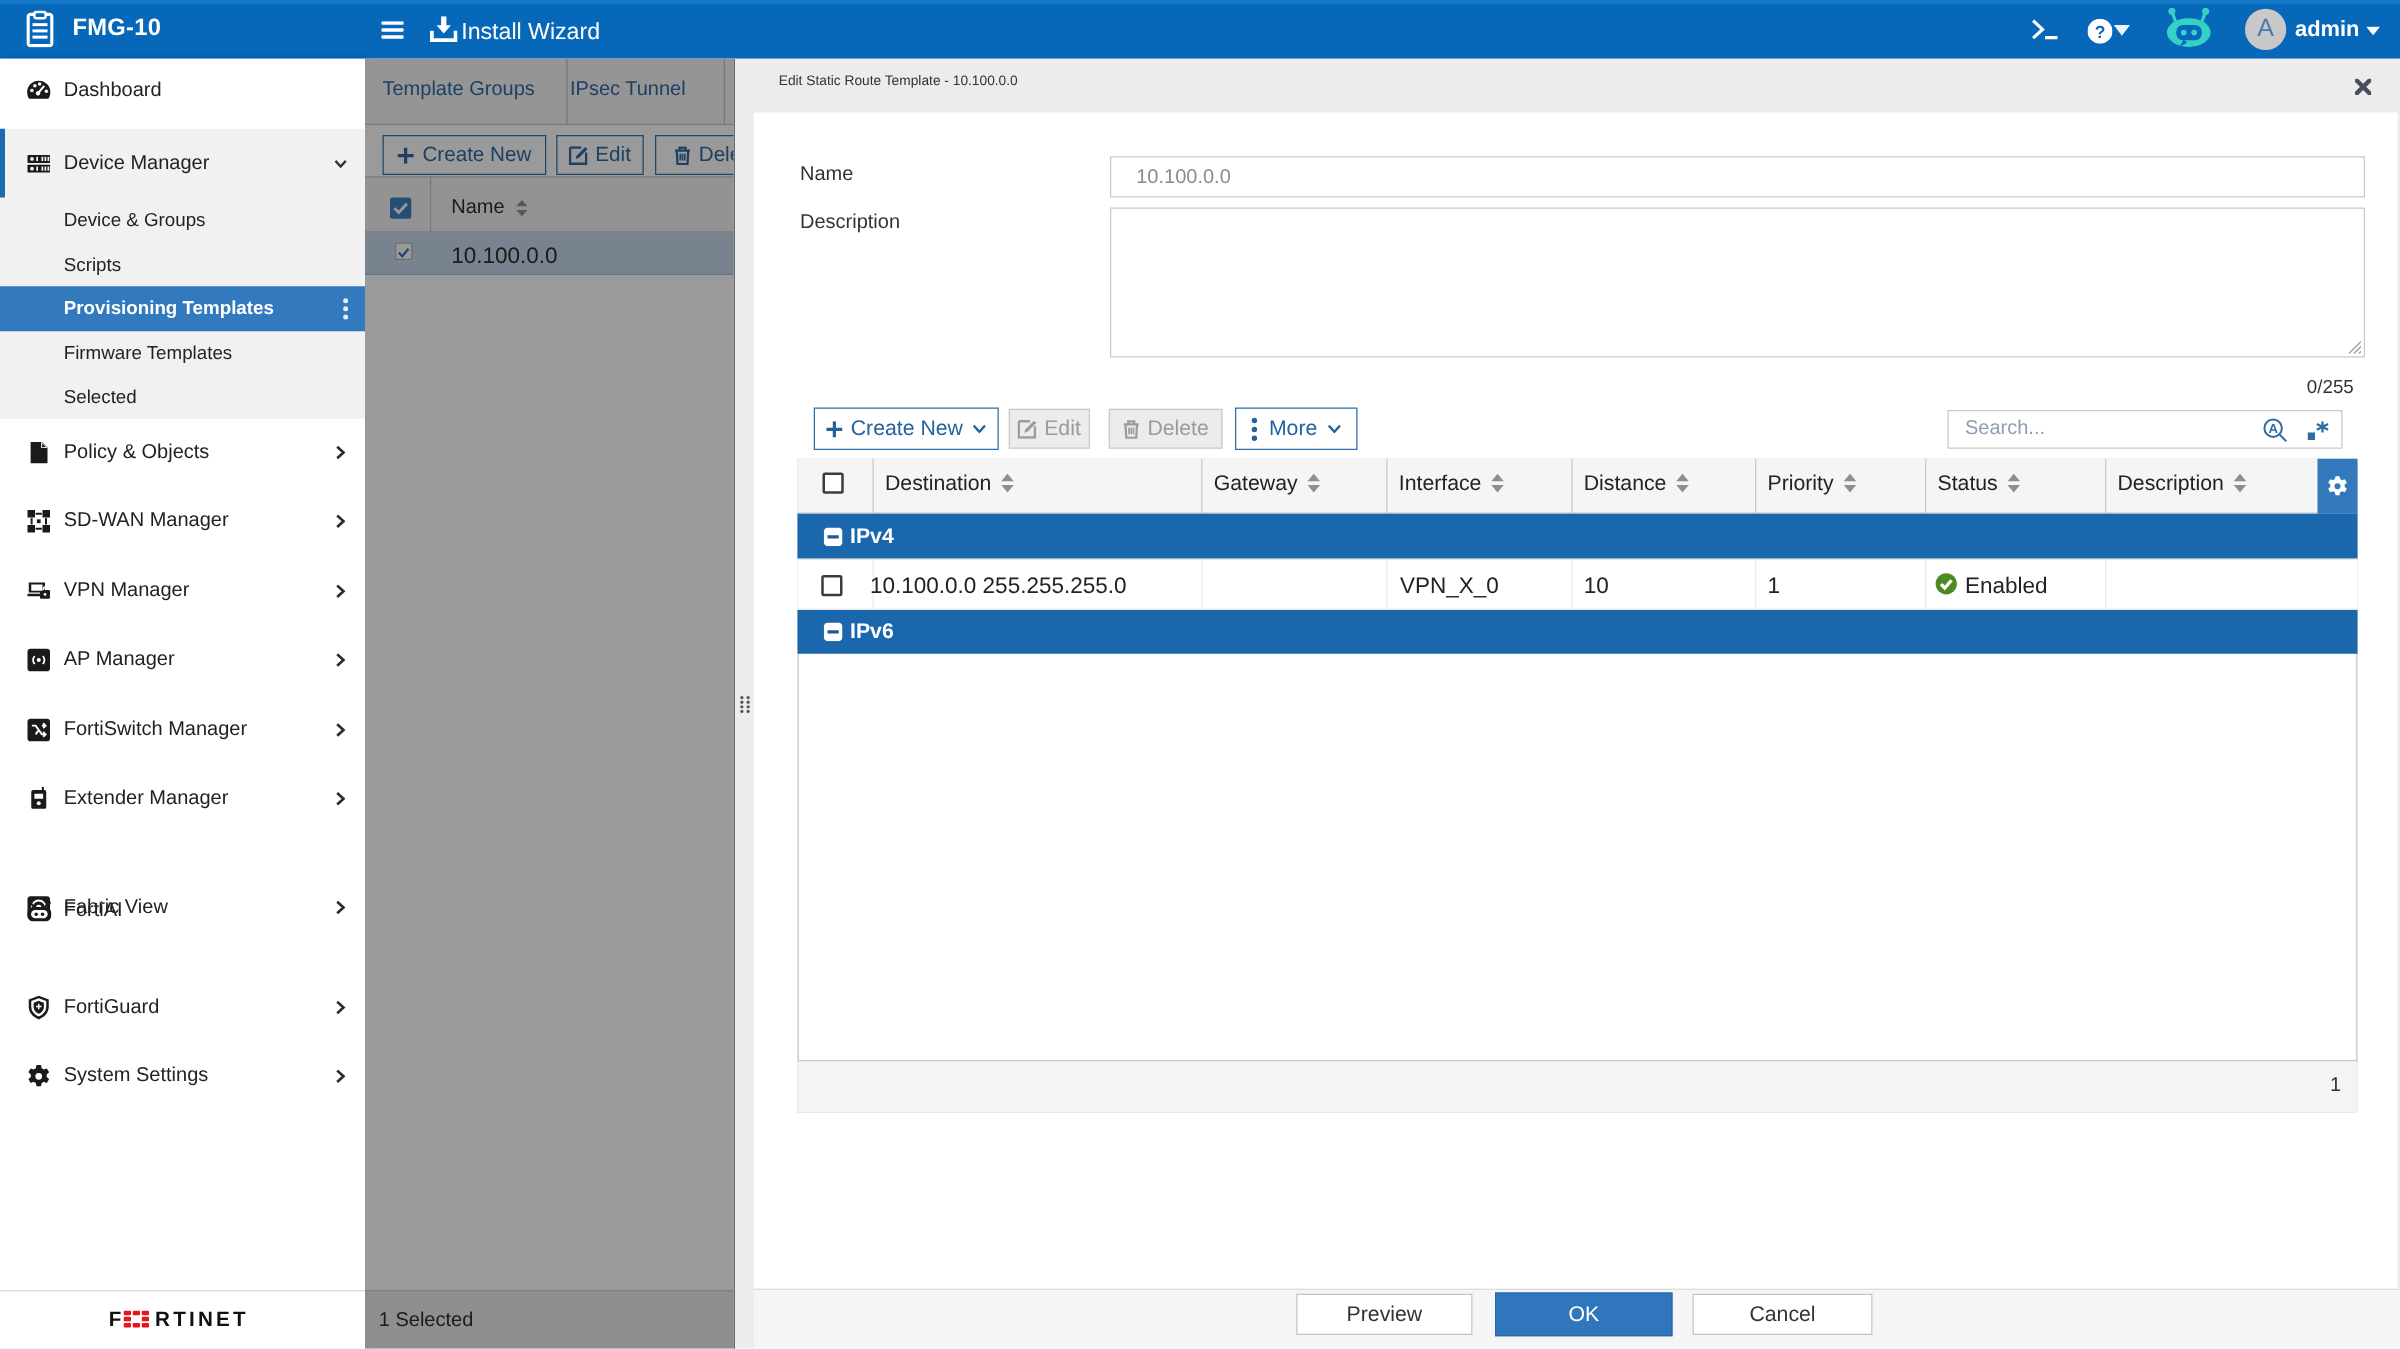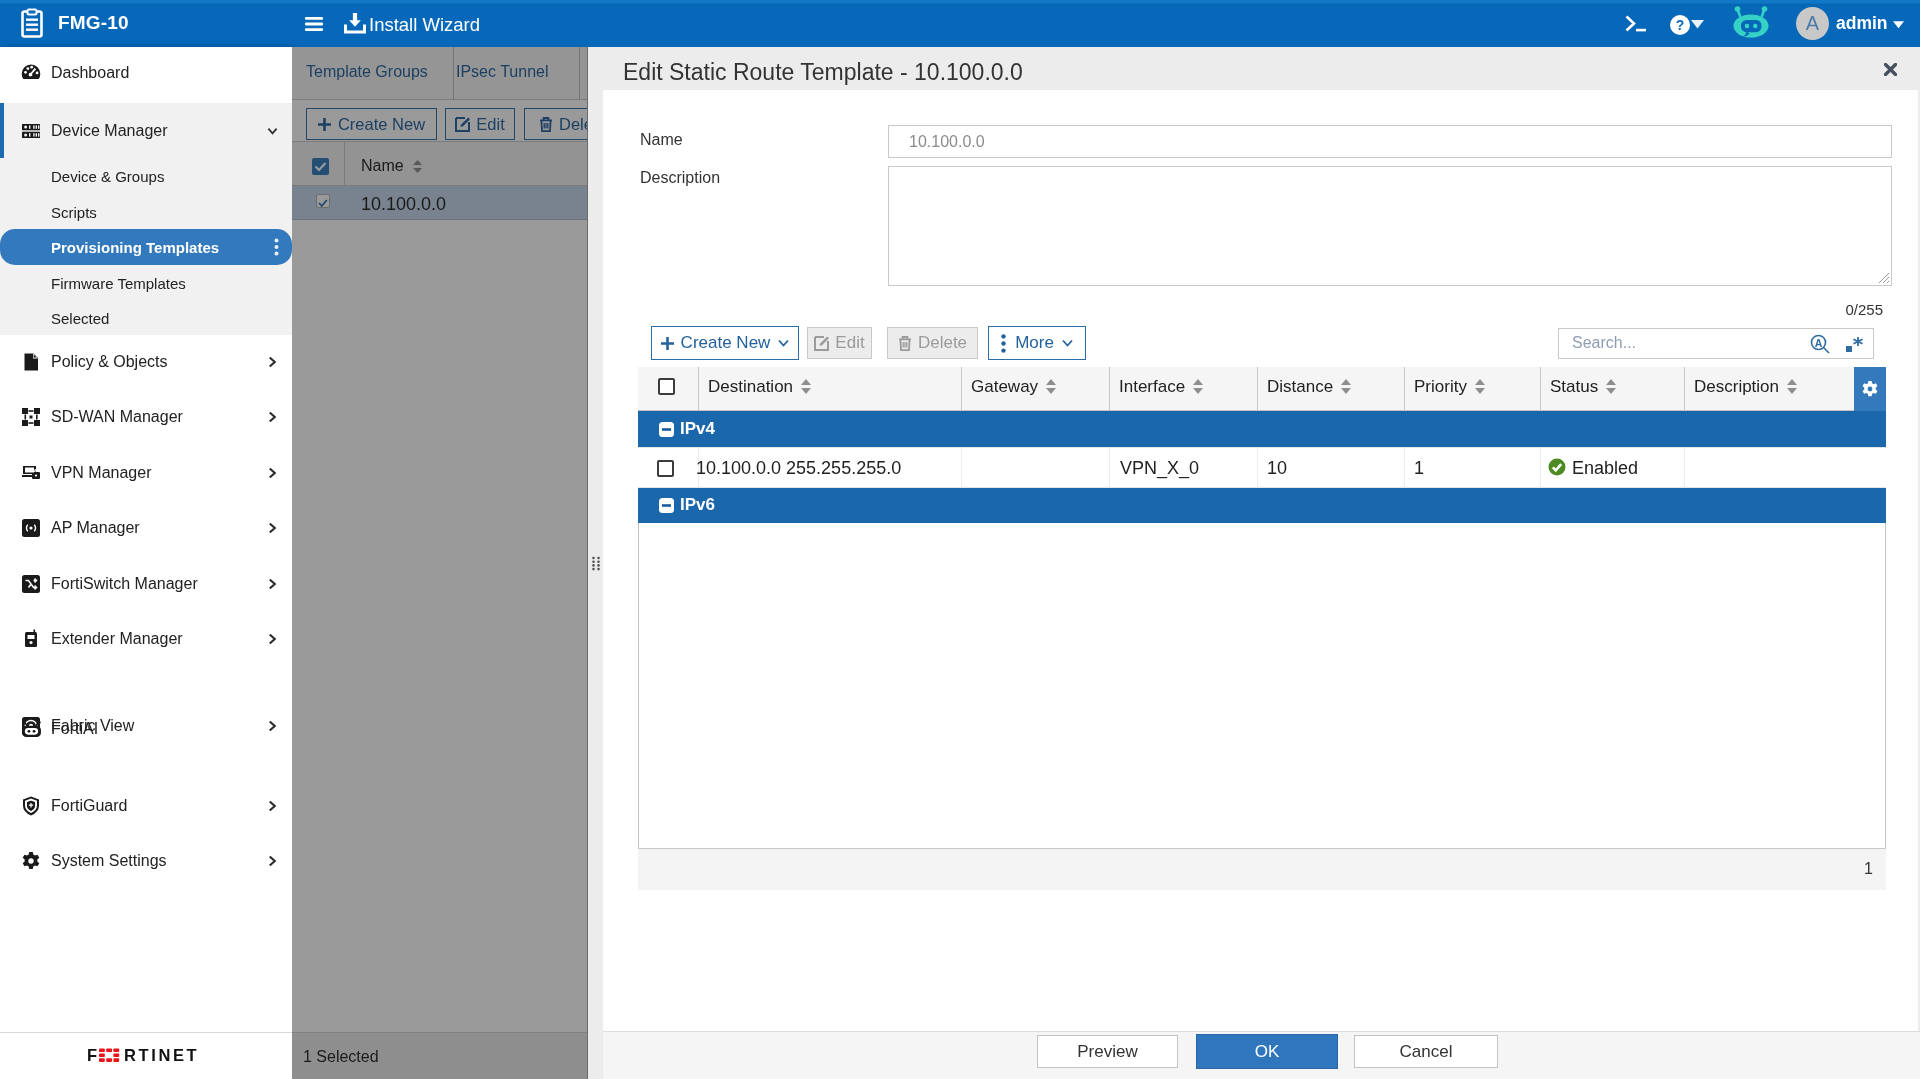--- a/index.html
+++ b/index.html
@@ -135,21 +135,21 @@
       <svg class="chev" viewBox="0 0 12 12">
           <path d="M1.5 3.5 l4.5 5 4.5 -5" fill="none" stroke="#333" stroke-width="2"></path>
         </svg>
     </div>
     <div class="navsub" style="top:111px;">
         <span class="lbl">Device &amp; Groups</span>
       </div>
     <div class="navsub" style="top:146.5px;">
         <span class="lbl">Scripts</span>
       </div>
-    <div class="navsub" style="top:182px; background:#3279bd; color:#fff; font-weight:bold;border-radius:15px;">
+    <div class="navsub" style="top:182px; background:#3279bd; color:#fff; font-weight:bold;">
         <span class="lbl">Provisioning Templates</span>
       <svg class="abs" style="right:13px; top:9px;" width="5" height="18" viewBox="0 0 5 18">
           <g fill="#e8eef5">
             <circle cx="2.5" cy="2.5" r="2"></circle>
             <circle cx="2.5" cy="9" r="2"></circle>
             <circle cx="2.5" cy="15.5" r="2"></circle>
           </g>
         </svg>
     </div>
     <div class="navsub" style="top:217.5px;">
@@ -357,21 +357,21 @@
           <path d="M2 6 l2.8 3 5 -6" fill="none" stroke="#2e6db3" stroke-width="1.8"></path>
         </svg>
     </div>
     <div class="abs" style="left:69px; top:147px; font-size:18px; color:#222;">10.100.0.0</div>
 
     <div class="abs" style="left:0; top:985px; width:296px; height:47px; background:#eaeaea; border-top:1px solid #cfcfcf;"></div>
     <div class="abs" style="left:11px; top:1001px; font-size:16px; color:#222;">1 Selected</div>
   </div>
   <div id="dim" class="abs" style="left:292px; top:47px; width:296px; height:1032px; background:rgba(20,20,20,0.43);"></div>
   <div id="modal">
-    <div class="abs" style="left:35px; top:12px; font-size:23px; color:#333;">Edit Static Route Template - 10.100.0.0</div>
+    <div class="abs" style="left:35px; top:12px; font-size:11px; color:#333;">Edit Static Route Template - 10.100.0.0</div>
     <svg class="abs" style="left:1296px; top:16px;" width="13" height="13" viewBox="0 0 13 13">
         <path d="M1.5 1.5 L11.5 11.5 M11.5 1.5 L1.5 11.5" stroke="#46505f" stroke-width="3.4" stroke-linecap="round"></path>
       </svg>
     <div id="modalbody"></div>
     <svg class="abs" style="left:3px; top:509px;" width="10" height="15" viewBox="0 0 10 15">
         <g fill="#555">
           <circle cx="2.5" cy="2" r="1.3"></circle>
           <circle cx="7.5" cy="2" r="1.3"></circle>
           <circle cx="2.5" cy="5.7" r="1.3"></circle>
           <circle cx="7.5" cy="5.7" r="1.3"></circle>

